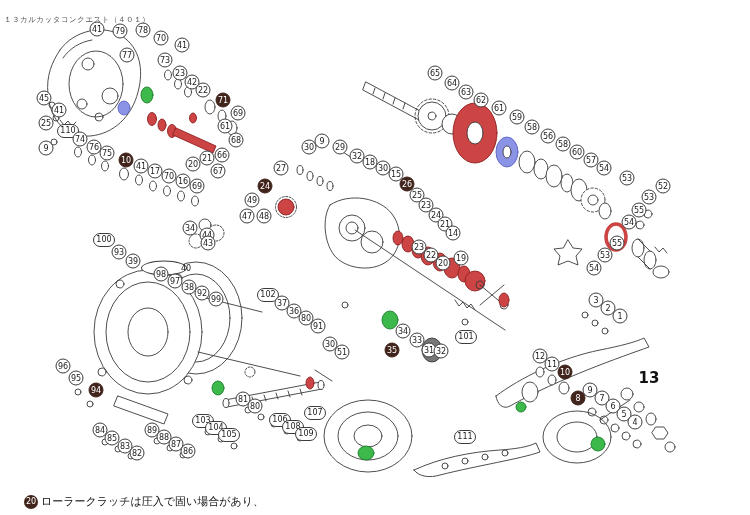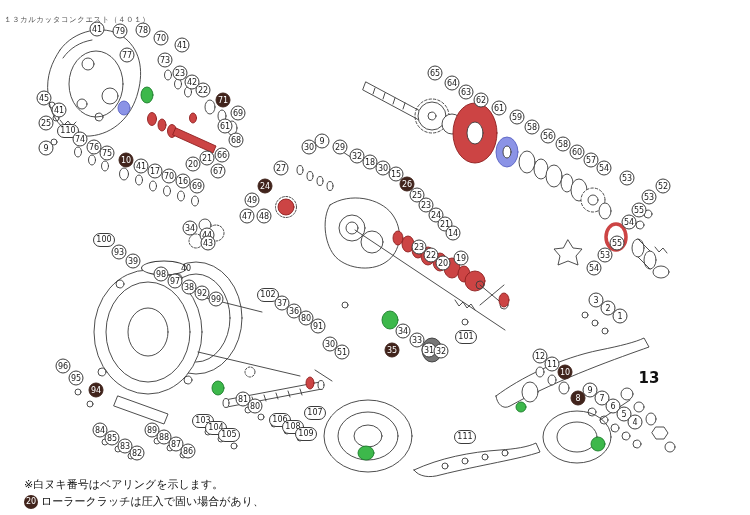--- a/index.html
+++ b/index.html
@@ -369,21 +369,18 @@
       <div class="callout wide" style="left: 267px; top: 413px; margin-left: 48px;">107</div>
       <div class="callout wide" style="left: 280px; top: 420px;">106</div>
       <div class="callout wide" style="left: 293px; top: 427px;">108</div>
       <div class="callout wide" style="left: 306px; top: 434px; text-align: right;">109</div>
     </div>
 
   <div id="big-label">13</div>
 
   <div id="footer">
     <div class="footer-line">
-      <span>※白ヌキ番号はベアリングを示します。</span>
-    </div>
-    <div class="footer-line">
       <span class="marker">20</span>
       <span>ローラークラッチは圧入で固い場合があり、</span>
     </div>
   </div>
 
 </div>
 
 </body></html>

